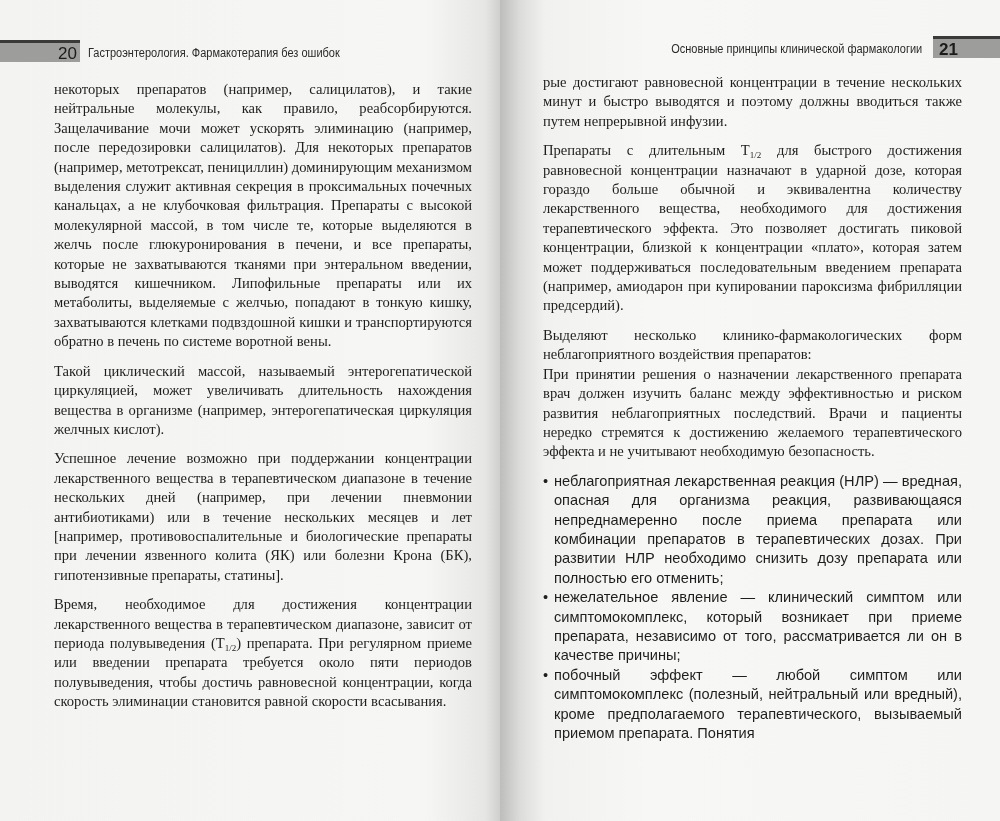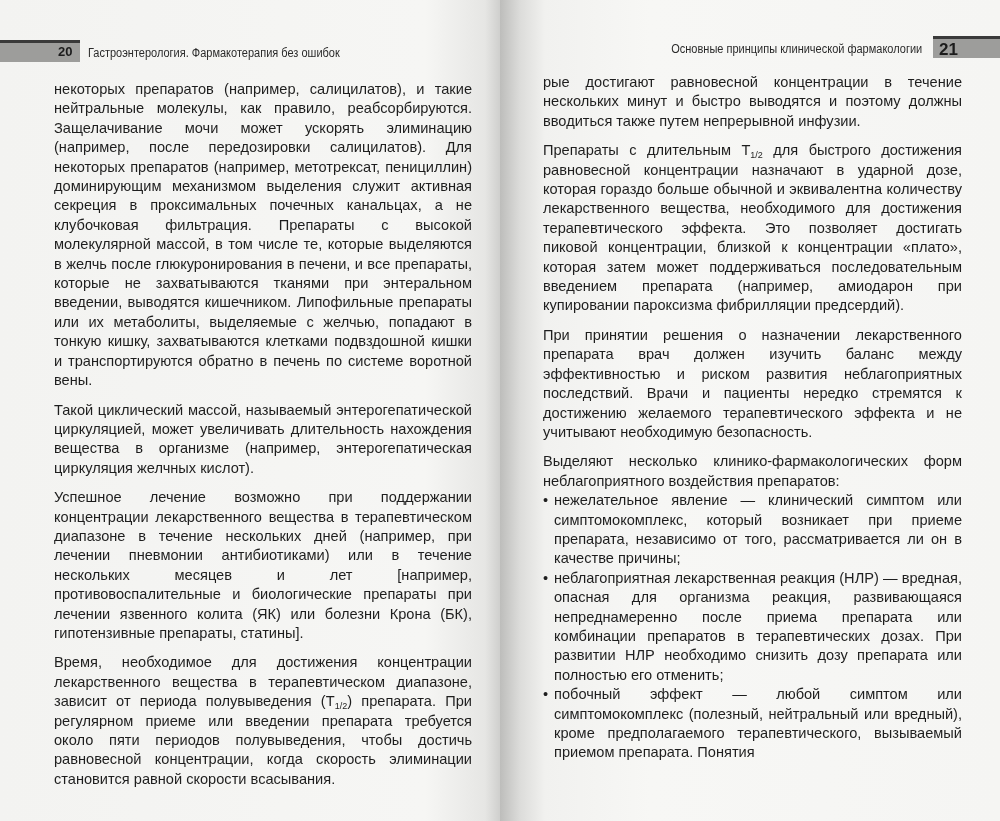--- a/index.html
+++ b/index.html
@@ -7,31 +7,31 @@
     width: 1000px; height: 821px; overflow: hidden; position: relative;
     background: #f4f4f2;
     font-family: "Liberation Sans", "DejaVu Sans", sans-serif;
     color: #1e1e1e;
   }
   .page { position: absolute; top: 0; height: 821px; }
   .page-left { left: 0; width: 500px; background: linear-gradient(to right, #f3f3f1 0%, #f6f6f4 85%, #e6e6e4 97%, #cfcfcd 100%); }
   .page-right { left: 500px; width: 500px; background: linear-gradient(to right, #bdbdbb 0%, #dcdcda 4%, #f1f1ef 9%, #f7f7f5 30%, #f5f5f3 100%); }
 
   .hdr-left-bar { position: absolute; left: 0; top: 40px; width: 80px; height: 22px; background: #9d9d9b; border-top: 3px solid #3a3a3a; box-sizing: border-box; }
-  .hdr-left-num { position: absolute; left: 58px; top: 44px; font-size: 13px; font-weight: bold; color: #1c1c1c; }
+  .hdr-left-num { position: absolute; left: 58px; top: 44px; font-size: 17px; font-weight: normal; color: #1c1c1c; }
   .hdr-left-title { position: absolute; left: 88px; top: 46px; font-size: 12.5px; color: #2a2a2a; font-family: "Liberation Sans Narrow", "Liberation Sans", sans-serif; transform: scaleX(0.88); transform-origin: left; }
 
   .hdr-right-bar { position: absolute; left: 933px; top: 36px; width: 67px; height: 22px; background: #9d9d9b; border-top: 3px solid #3a3a3a; box-sizing: border-box; }
   .hdr-right-num { position: absolute; left: 939px; top: 40px; font-size: 17px; font-weight: bold; color: #1c1c1c; text-align: center; }
   .hdr-right-title { position: absolute; right: 78px; top: 42px; font-size: 12.5px; color: #2a2a2a; transform: scaleX(0.88); transform-origin: right; white-space: nowrap; }
 
   .body-text { position: absolute; font-size: 14.6px; line-height: 19.4px; text-align: justify; }
   .body-left { left: 54px; top: 80px; width: 418px; }
   .body-right { left: 543px; top: 73px; width: 419px; }
-  .body-text p { margin: 0 0 10px 0; }
+  .body-text p { margin: 0 0 10px 0; font-family: Liberation Serif, serif; }
   .body-text h2 { font-size: 17px; font-weight: bold; margin: 14px 0 18px 0; line-height: 22px; text-align: left; }
   .body-text ul { list-style: none; margin: 0; padding: 0; }
   .body-text li { position: relative; padding-left: 11px; }
   .body-text li::before { content: "•"; position: absolute; left: 0; top: 0; }
   sub { font-size: 9px; vertical-align: -3px; line-height: 0; margin-top: 12px; }
 </style>
 </head>
 <body>
 
 <div class="page page-left">
@@ -49,21 +49,21 @@
 </div>
 
 <div class="page page-right">
   <div class="hdr-right-bar" style="left:433px"></div>
   <div class="hdr-right-num" style="left:439px">21</div>
   <div class="hdr-right-title">Основные принципы клинической фармакологии</div>
 
   <div class="body-text body-right" style="left:43px">
     <p>рые достигают равновесной концентрации в течение нескольких минут и быстро выводятся и поэтому должны вводиться также путем непрерывной инфузии.</p>
     <p><span>Препараты с длительным T</span><sub>1/2</sub><span> для быстрого достижения равновесной концентрации назначают в ударной дозе, которая гораздо больше обычной и эквивалентна количеству лекарственного вещества, необходимого для достижения терапевтического эффекта. Это позволяет достигать пиковой концентрации, близкой к концентрации «плато», которая затем может поддерживаться последовательным введением препарата (например, амиодарон при купировании пароксизма фибрилляции предсердий).</span></p>
+    <p style="margin-bottom:0">Выделяют несколько клинико-фармакологических форм неблагоприятного воздействия препаратов:</p>
     <p>При принятии решения о назначении лекарственного препарата врач должен изучить баланс между эффективностью и риском развития неблагоприятных последствий. Врачи и пациенты нередко стремятся к достижению желаемого терапевтического эффекта и не учитывают необходимую безопасность.</p>
-    <p style="margin-bottom:0">Выделяют несколько клинико-фармакологических форм неблагоприятного воздействия препаратов:</p>
     <ul>
+      <li>неблагоприятная лекарственная реакция (НЛР) — вредная, опасная для организма реакция, развивающаяся непреднамеренно после приема препарата или комбинации препаратов в терапевтических дозах. При развитии НЛР необходимо снизить дозу препарата или полностью его отменить;</li>
       <li>нежелательное явление — клинический симптом или симптомокомплекс, который возникает при приеме препарата, независимо от того, рассматривается ли он в качестве причины;</li>
-      <li>неблагоприятная лекарственная реакция (НЛР) — вредная, опасная для организма реакция, развивающаяся непреднамеренно после приема препарата или комбинации препаратов в терапевтических дозах. При развитии НЛР необходимо снизить дозу препарата или полностью его отменить;</li>
       <li>побочный эффект — любой симптом или симптомокомплекс (полезный, нейтральный или вредный), кроме предполагаемого терапевтического, вызываемый приемом препарата. Понятия</li>
     </ul>
   </div>
 </div>
 
 </body></html>

